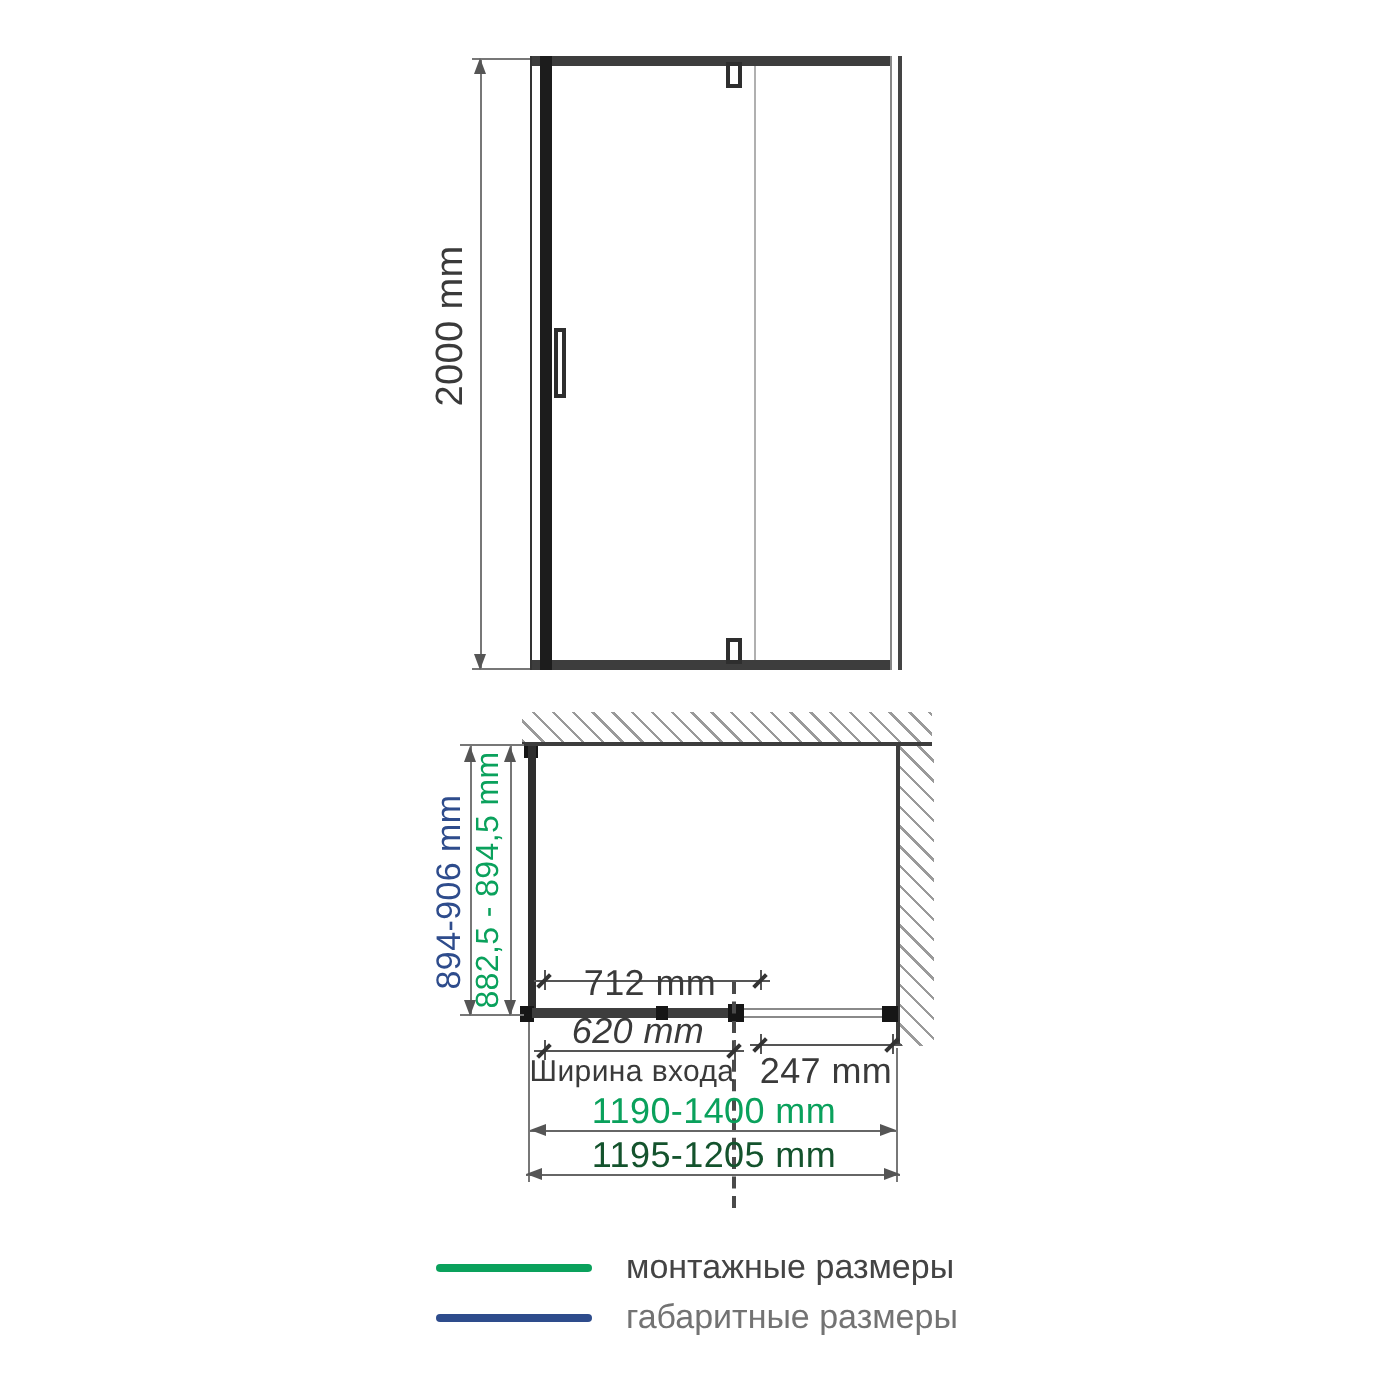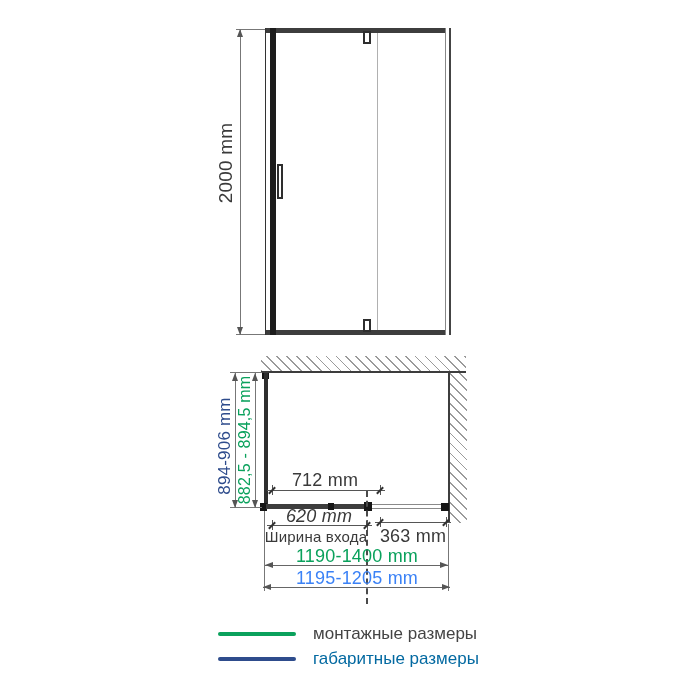--- a/index.html
+++ b/index.html
@@ -95,51 +95,51 @@
     <div class="arr up" style="left:252px;top:373px;"></div>
     <div class="arr down" style="left:252px;top:500px;"></div>
     <div class="vlabel" style="left: 225px; top: 446px; color: rgb(46, 76, 140);">894-906 mm</div>
     <div class="vlabel" style="left: 245px; top: 440px; font-size: 16px; color: rgb(10, 161, 92);">882,5 - 894,5 mm</div>
 
     <div class="hline" style="left:267px;top:490px;width:118px;background:#555;"></div>
     <div class="tick" style="left:272px;top:485px;"></div>
     <div class="tick" style="left:380px;top:485px;"></div>
     <div class="slash" style="left:271px;top:486px;"></div>
     <div class="slash" style="left:379px;top:486px;"></div>
-    <div class="hlabel" style="left:325px;top:480px;">712 mm</div>
+    <div class="hlabel" style="left:325px;top:492px;">712 mm</div>
 
     <div class="hline" style="left:267px;top:525px;width:105px;background:#555;"></div>
     <div class="tick" style="left:272px;top:520px;"></div>
     <div class="tick" style="left:367px;top:520px;"></div>
     <div class="slash" style="left:271px;top:521px;"></div>
     <div class="slash" style="left:366px;top:521px;"></div>
     <div class="hlabel" style="left:319px;top:516px;font-style:italic;">620 mm</div>
     <div class="hlabel small" style="left:316px;top:536px;">Ширина входа</div>
 
     <div class="hline" style="left:375px;top:522px;width:76px;background:#555;"></div>
     <div class="tick" style="left:380px;top:517px;"></div>
     <div class="tick" style="left:446px;top:517px;"></div>
     <div class="slash" style="left:379px;top:518px;"></div>
     <div class="slash" style="left:445px;top:518px;"></div>
-    <div class="hlabel" style="left:413px;top:536px;">363 mm</div>
+    <div class="hlabel" style="left:413px;top:536px;">247 mm</div>
 
     <div class="vline" style="left:264px;top:511px;height:80px;"></div>
     <div class="vline" style="left:448px;top:524px;height:67px;"></div>
 
     <div class="hline" style="left:265px;top:565px;width:183px;background:#666;"></div>
     <div class="arr left" style="left:265px;top:562px;"></div>
     <div class="arr right" style="left:440px;top:562px;"></div>
     <div class="hlabel" style="left: 357px; top: 556px; color: rgb(10, 161, 92);">1190-1400 mm</div>
 
     <div class="hline" style="left:263px;top:587px;width:187px;background:#666;"></div>
     <div class="arr left" style="left:263px;top:584px;"></div>
     <div class="arr right" style="left:442px;top:584px;"></div>
-    <div class="hlabel" style="left: 357px; top: 578px; color: #3b82f6;">1195-1205 mm</div>
+    <div class="hlabel" style="left: 357px; top: 578px; color: #14532d;">1195-1205 mm</div>
   </div>
 
   <div>
     <div class="abs" style="left: 218px; top: 632px; width: 78px; height: 4px; border-radius: 2px; background: rgb(10, 161, 92);"></div>
     <div class="abs" style="left:313px;top:624px;font-size:17px;color:#444;">монтажные размеры</div>
     <div class="abs" style="left: 218px; top: 657px; width: 78px; height: 4px; border-radius: 2px; background: rgb(46, 76, 140);"></div>
-    <div class="abs" style="left:313px;top:649px;font-size:17px;color:#0369a1;">габаритные размеры</div>
+    <div class="abs" style="left:313px;top:649px;font-size:17px;color:#737373;">габаритные размеры</div>
   </div>
 
 </div>
 
 </body></html>

